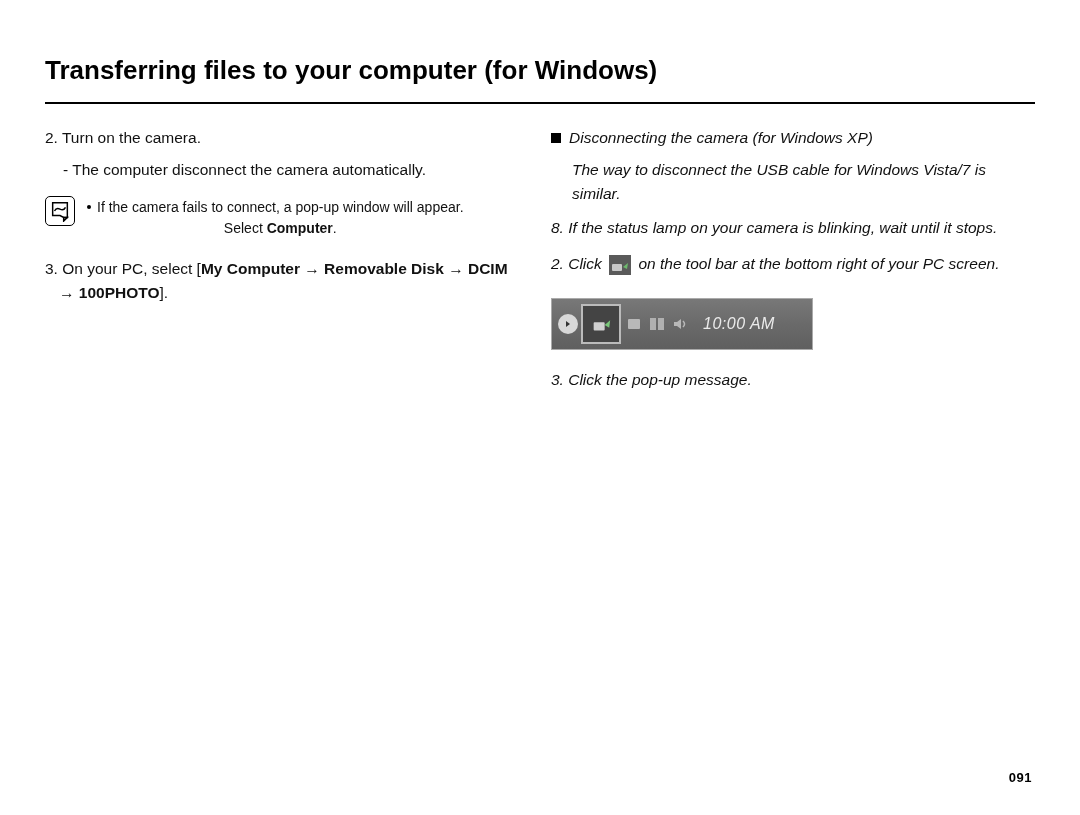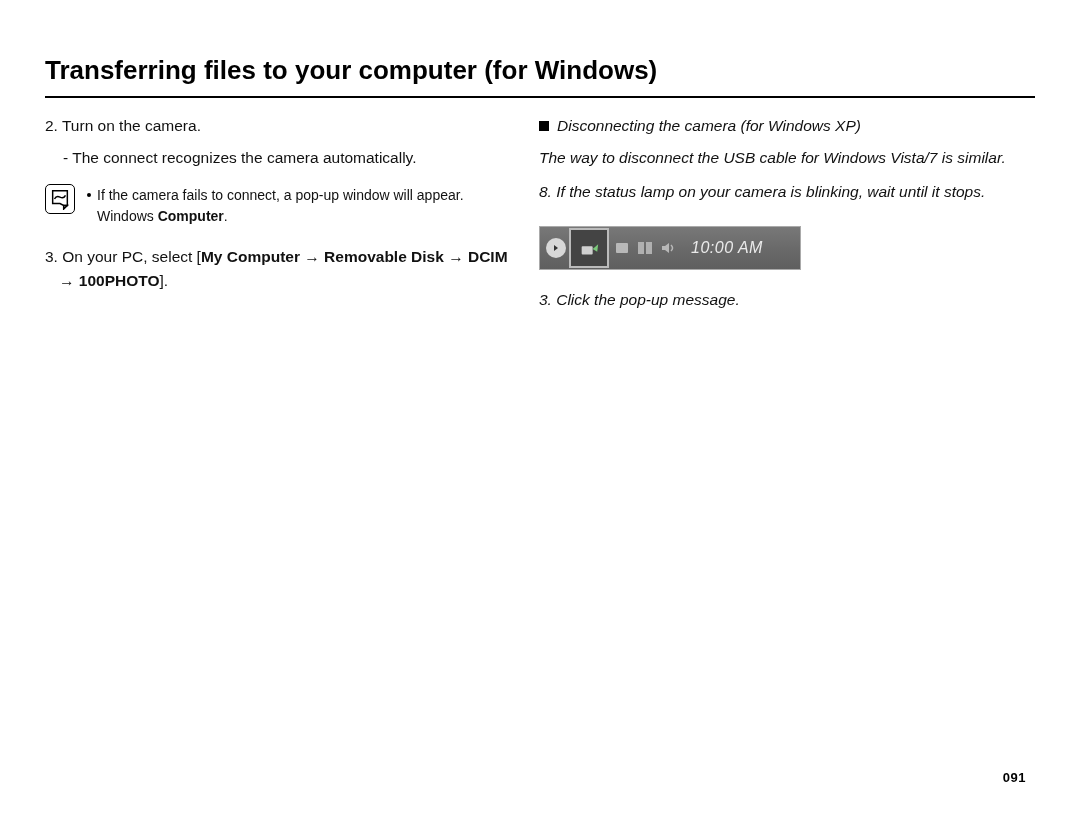--- a/index.html
+++ b/index.html
@@ -14,27 +14,27 @@
       height: 815px;
       position: relative;
       padding: 0;
     }
     .page {
       padding: 55px 45px 40px 45px;
     }
     .title {
       font-size: 26px;
       font-weight: bold;
-      padding-bottom: 10px;
+      padding-bottom: 16px;
       border-bottom: 2px solid #000;
-      margin-bottom: 16px;
+      margin-bottom: 22px;
     }
     .content {
       display: flex;
-      gap: 16px;
+      gap: 28px;
     }
     .col {
       flex: 1;
       font-size: 15.5px;
       line-height: 1.55;
       color: #111;
     }
     .col-left {
       flex: 0 0 478px;
     }
@@ -51,20 +51,21 @@
       margin-left: 18px;
       margin-bottom: 12px;
       padding-left: 12px;
       text-indent: -12px;
     }
     .noteblock {
       display: flex;
       align-items: flex-start;
       gap: 12px;
       margin: 14px 0 18px 0;
+      text-align: center;
     }
     .note-icon {
       width: 30px;
       height: 30px;
       border: 1.5px solid #000;
       border-radius: 5px;
       position: relative;
       flex-shrink: 0;
       display: flex;
       align-items: center;
@@ -99,39 +100,40 @@
     .subheading .square {
       display: inline-block;
       width: 10px;
       height: 10px;
       background: #000;
       margin-right: 8px;
       vertical-align: baseline;
     }
     .para {
       margin-bottom: 10px;
+      margin-left: 21px;
     }
     .inline-icon {
       display: inline-block;
       width: 22px;
       height: 20px;
       vertical-align: middle;
       margin: 0 3px;
       background: #555;
       position: relative;
     }
     .inline-icon svg {
       width: 100%;
       height: 100%;
       display: block;
     }
     .tray-image {
       margin: 22px 0 18px 0;
       width: 262px;
-      height: 44px;
+      height: 52px;
       background: linear-gradient(to bottom, #787878, #6a6a6a 50%, #5f5f5f);
       border: 1px solid #aaa;
       display: flex;
       align-items: center;
       padding: 0 6px;
       gap: 3px;
     }
     .tray-image .arrow-bubble {
       width: 20px;
       height: 20px;
@@ -170,71 +172,80 @@
     .tray-image .time {
       margin-left: 10px;
       color: #eaeaea;
       font-size: 16px;
       font-family: 'Segoe UI', Arial, sans-serif;
       letter-spacing: 0.5px;
     }
     .pagenum {
       position: absolute;
       bottom: 30px;
-      right: 54px;
+      right: 48px;
       font-size: 13px;
       font-weight: bold;
       letter-spacing: 0.5px;
     }
   </style>
 </head>
 <body>
 
 <div class="page">
 
   <h1 class="title">Transferring files to your computer (for Windows)</h1>
 
   <div class="content">
 
     <div class="col col-left">
 
       <div class="step">2. Turn on the camera.</div>
-      <div class="substep">- The connect recognizes the camera automatically.</div>
+      <div class="substep">- The computer disconnect the camera automatically.</div>
 
       <div class="noteblock">
         <div class="note-icon">
           <svg viewBox="0 0 24 24">
             <path d="M4 3 L20 3 L20 19 L16 19 L12 17 L4 17 Z" fill="none" stroke="#000" stroke-width="1.6"></path>
             <path d="M20 19 L16 23 L16 19 Z" fill="none" stroke="#000" stroke-width="1.6"></path>
             <path d="M6 12 Q8 8 12 10 Q16 12 18 8" fill="none" stroke="#000" stroke-width="1.6"></path>
           </svg>
         </div>
         <div class="note-text">
           <span class="dot"></span><span>If the camera fails to connect, a pop-up window will appear.</span><br>
-          <span style="display:inline-block;width:10px;"></span><span>Windows </span><span class="bold">Computer</span><span>.</span>
+          <span style="display:inline-block;width:10px;"></span><span>Select </span><span class="bold">Computer</span><span>.</span>
         </div>
       </div>
 
       <div class="step" style="margin-bottom:4px;">
         <span>3. On your PC, select [</span><span class="bold">My Computer → Removable Disk → DCIM → 100PHOTO</span><span>].</span>
       </div>
 
 
     </div>
 
     <div class="col col-right">
 
       <div class="subheading">
         <span class="square"></span><span>Disconnecting the camera (for Windows XP)</span>
       </div>
 
       <div class="para">The way to disconnect the USB cable for Windows Vista/7 is similar.</div>
 
       <div class="step" style="margin-bottom:12px;">8. If the status lamp on your camera is blinking, wait until it stops.</div>
 
+      <div class="step">
+        <span>2. Click </span><span class="inline-icon">
+          <svg viewBox="0 0 22 20">
+            <rect x="0" y="0" width="22" height="20" fill="#5a5a5a"></rect>
+            <rect x="3" y="9" width="10" height="7" rx="1" fill="#c8c8c8"></rect>
+            <path d="M14 12 L19 8 L18 14 Z" fill="#6db96d"></path>
+          </svg>
+        </span><span> on the tool bar at the bottom right of your PC screen.</span>
+      </div>
 
       <div class="tray-image">
         <div class="arrow-bubble">
           <svg viewBox="0 0 10 10" width="10" height="10">
               <path d="M3 2 L7 5 L3 8 Z" fill="#333"></path>
             </svg>
         </div>
         <div class="tray-slot">
           <svg viewBox="0 0 24 24">
             <rect x="4" y="10" width="12" height="9" rx="1" fill="#d0d0d0"></rect>

